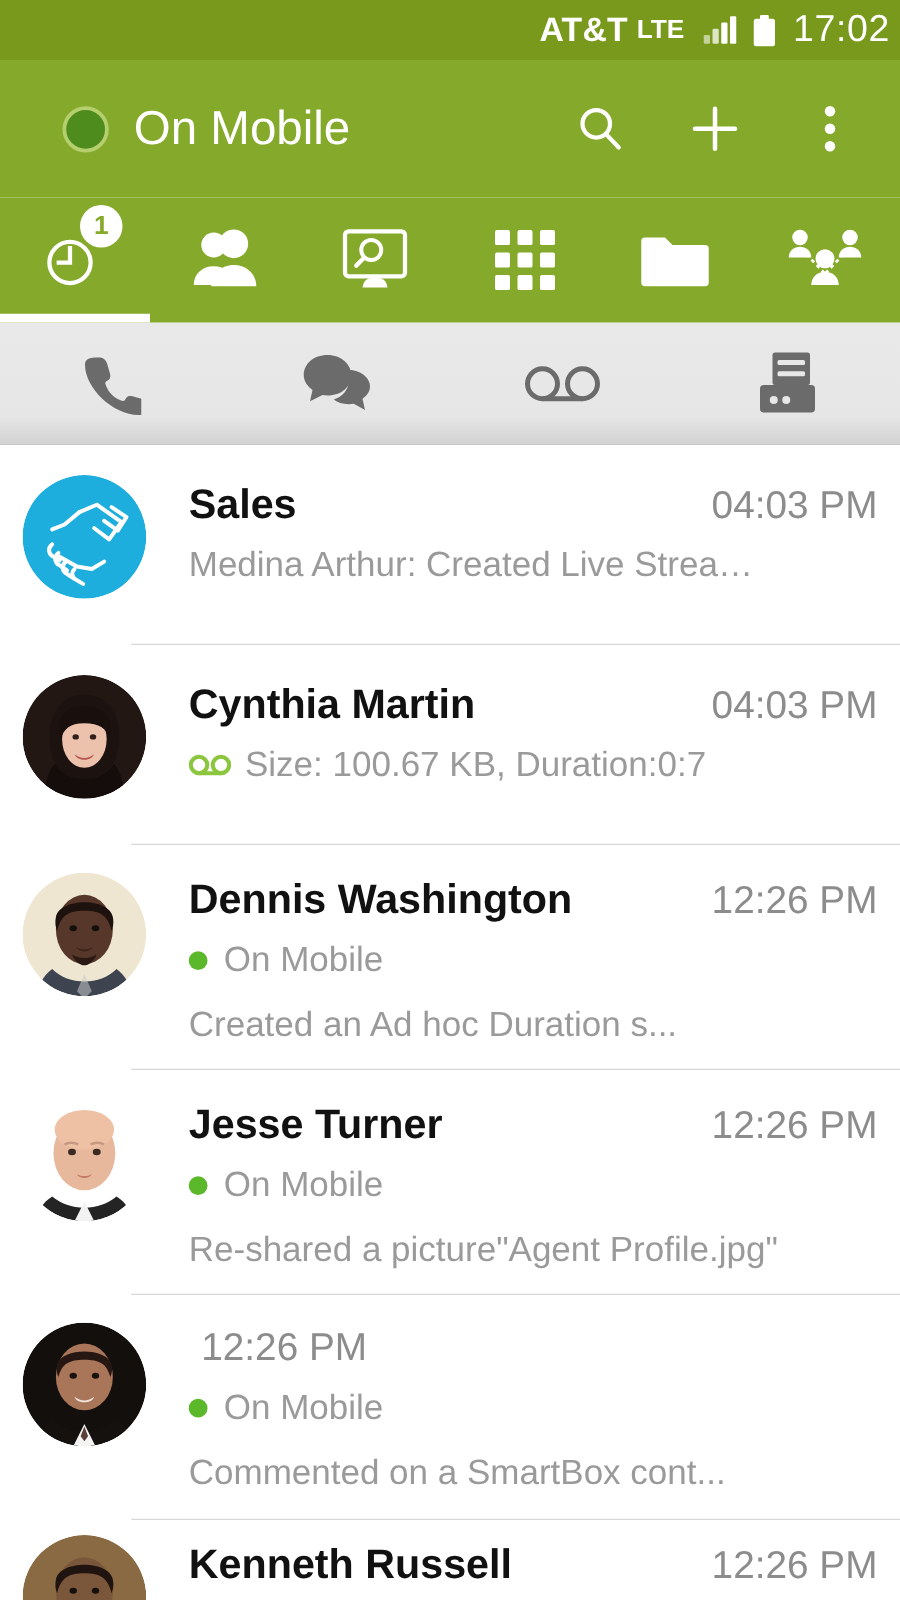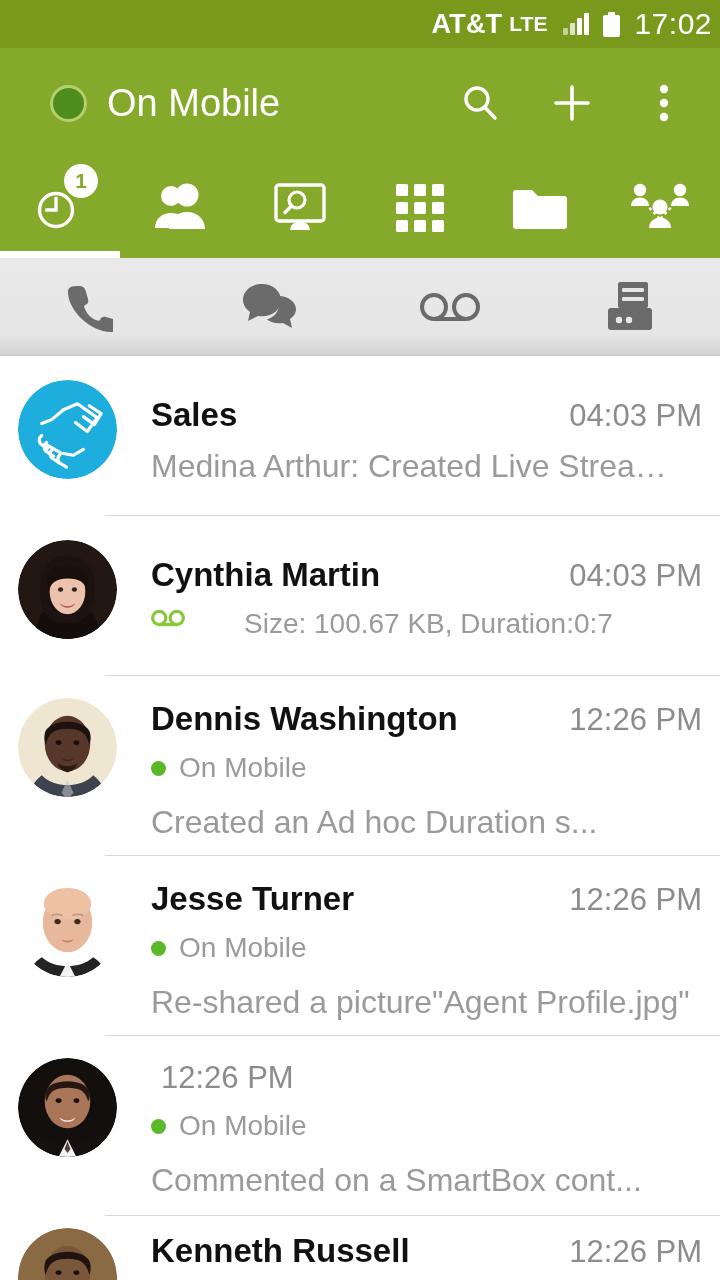--- a/index.html
+++ b/index.html
@@ -78,39 +78,39 @@
   .row.two-line { height:160px; }
   .row.three-line { height:180px; }
   .row.clipped { height:70px; }
   .avatar {
     width:99px; height:99px; border-radius:50%; flex:0 0 99px;
     margin-top:24px; overflow:hidden; position:relative;
   }
   .row.three-line .avatar { margin-top:22px; }
   .avatar svg { width:100%; height:100%; display:block; }
   .row-body {
-    flex:1 1 auto; margin-left:34px; padding-top:40px; min-width:0;
+    flex:1 1 auto; margin-left:34px; padding-top:28px; min-width:0;
     display:flex; flex-direction:column;
   }
   .row.three-line .row-body { padding-top:24px; }
   .row-top { display:flex; align-items:baseline; }
   .row-name {
     font-size:33px; font-weight:bold; color:#111111; flex:1 1 auto;
     white-space:nowrap; overflow:hidden;
   }
   .row-time { font-size:31px; color:#8c8c8c; flex:0 0 auto; padding-left:10px; }
   .row-status { display:flex; align-items:center; margin-top:14px; }
   .status-dot { width:15px; height:15px; border-radius:50%; background:#5bb82a; flex:0 0 15px; }
   .status-text { font-size:28px; color:#9a9a9a; margin-left:13px; }
   .row-sub {
-    font-size:32px; color:#9a9a9a; margin-top:14px;
+    font-size:28px; color:#9a9a9a; margin-top:14px;
     white-space:nowrap; overflow:hidden;
   }
   .row.three-line .row-sub { margin-top:20px; }
-  .sub-with-icon { display:flex; margin-top:14px;gap:48px; }
+  .sub-with-icon { display:flex; align-items:center; margin-top:14px; }
   .vm-icon { flex:0 0 34px; width:34px; height:20px; }
   .vm-icon svg { width:100%; height:100%; display:block; }
   .sub-with-icon .txt { font-size:28px; color:#9a9a9a; margin-left:11px; white-space:nowrap; overflow:hidden; }
   .divider { position:absolute; left:105px; right:0; bottom:0; height:1px; background:#d8d8d8; }
 </style>
 </head>
 <body>
 
 <div id="app">
 

